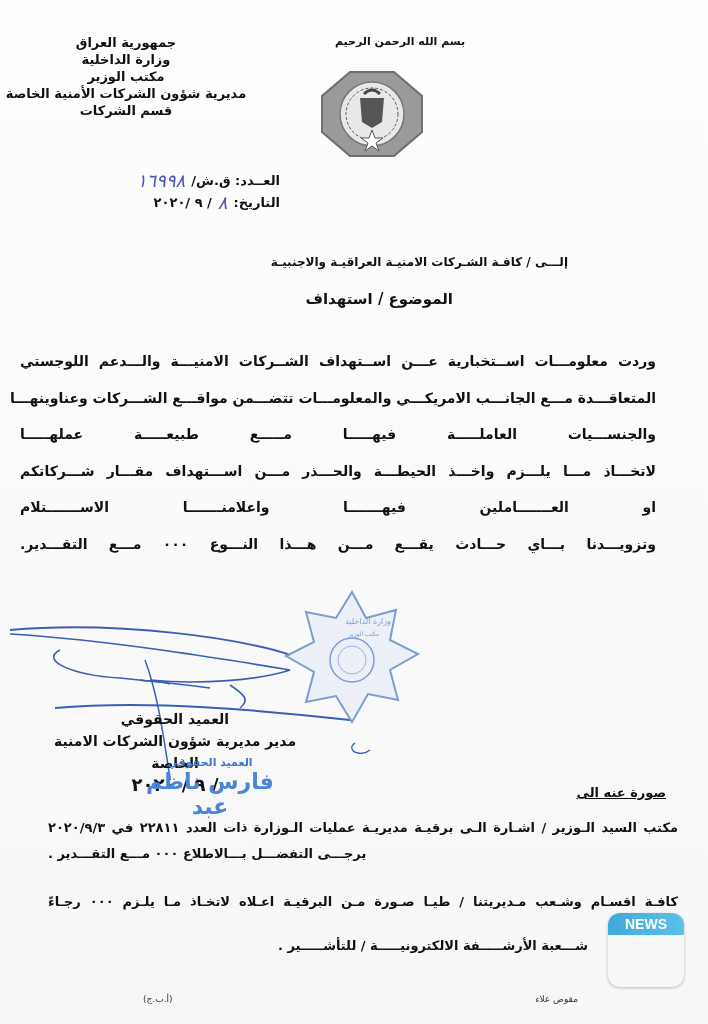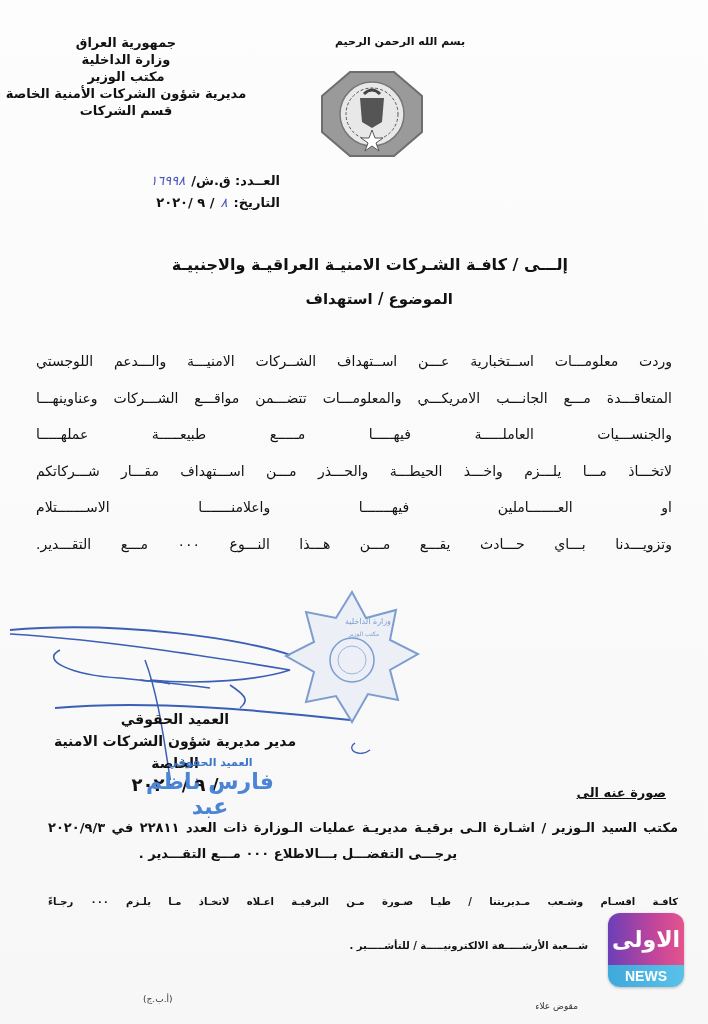--- a/index.html
+++ b/index.html
@@ -14,45 +14,45 @@
     .abs { position:absolute; }
 
     .basmala { left:330px; top:35px; width:140px; font-size:11px; font-weight:bold; text-align:center; }
     .hdr { right:432px; top:34px; width:300px; text-align:center; font-weight:bold; font-size:13px; line-height:17px; position:absolute; }
     .hdr div { white-space:nowrap; }
 
     .logo { left:320px; top:70px; width:104px; height:88px; }
 
     .ref { left:110px; top:170px; width:170px; font-size:13px; font-weight:bold; line-height:22px; }
     .ref-row { display:flex; direction:rtl; gap:6px; align-items:center; white-space:nowrap; }
-    .hand { color:#4a55b8; font-weight:normal; font-style:italic; font-size:13px; font-family:"DejaVu Serif", serif; }
+    .hand { color:#4a55b8; font-weight:normal; font-style:italic; font-size:18px; font-family:"DejaVu Serif", serif; }
 
-    .to { right:140px; top:255px; width:470px; font-size:16px; font-weight:bold; text-align:right; white-space:nowrap; }
+    .to { right:140px; top:255px; width:470px; font-size:12px; font-weight:bold; text-align:right; white-space:nowrap; }
     .subject { right:255px; top:290px; width:300px; font-size:15px; font-weight:bold; text-align:right; white-space:nowrap; }
     .subject .u { }
 
-    .body-text { left:36px; top:343px; width:636px; font-size:14px; font-weight:normal; line-height:36.5px; text-align:justify; text-align-last:justify; }
+    .body-text { left:20px; top:343px; width:636px; font-size:14px; font-weight:bold; line-height:36.5px; text-align:justify; text-align-last:justify; }
     .body-text div { text-align:justify; text-align-last:justify; white-space:nowrap; }
 
     .sig-lines { left:0; top:600px; width:450px; height:180px; }
     .stamp2 { left:282px; top:588px; width:140px; height:140px; }
 
     .signer { left:30px; top:708px; width:290px; font-size:14px; font-weight:bold; text-align:center; line-height:22px; }
     .signer .date { font-size:18px; }
 
     .bluestamp { left:125px; top:756px; width:170px; text-align:center; color:#3b76c7; }
     .bluestamp .s1 { font-size:11px; font-weight:bold; color:#3b76c7; }
     .bluestamp .s2 { font-size:22px; font-weight:bold; color:#4a85d6; text-decoration-color:#7ab0ee; }
 
     .cc-title { right:42px; top:785px; font-size:13px; font-weight:bold; text-decoration:underline; white-space:nowrap; }
     .cc1 { left:48px; top:815px; width:630px; font-size:13px; font-weight:bold; line-height:26px; }
     .cc1 div { white-space:nowrap; }
     .cc1 .l1 { text-align:justify; text-align-last:justify; }
-    .cc1 .l2 { text-align:center; padding-right:130px; }
-    .cc2 { left:48px; top:880px; width:630px; font-size:10px; font-weight:bold; line-height:44px; }
+    .cc1 .l2 { text-align:left; padding-right:130px; }
+    .cc2 { left:48px; top:880px; width:630px; font-size:13px; font-weight:bold; line-height:44px; }
     .cc2 div { white-space:nowrap; }
     .cc2 .l1 { text-align:justify; text-align-last:justify; }
     .cc2 .l2 { text-align:right; padding-right:90px; }
 
     .footer { left:0; top:994px; width:708px; font-size:9px; color:#333; }
     .footer span { position:absolute; white-space:nowrap; }
 
     .news { left:608px; top:913px; width:76px; height:74px; border-radius:12px; overflow:hidden; box-shadow:0 1px 3px rgba(0,0,0,.25); }
     .news .top { height:52px; background:linear-gradient(90deg,#6b3fb8 0%,#c0459b 60%,#e6538d 100%); display:flex; align-items:center; justify-content:center; color:#fff; font-weight:bold; font-size:22px; }
     .news .bot { height:22px; background:linear-gradient(90deg,#3fa9dc,#5ac1e8); color:#fff; font-weight:bold; font-size:14px; text-align:center; line-height:22px; font-family:"Liberation Sans", sans-serif; }
@@ -151,23 +151,22 @@
     <div class="l1">مكتب السيد الـوزير / اشـارة الـى برقيـة مديريـة عمليات الـوزارة ذات العدد ٢٢٨١١ في ٢٠٢٠/٩/٣</div>
     <div class="l2">يرجـــى التفضـــل بـــالاطلاع ٠٠٠ مـــع التقـــدير .</div>
   </div>
 
   <div class="abs rtl cc2">
     <div class="l1">كافـة اقسـام وشـعب مـديريتنا / طيـا صـورة مـن البرقيـة اعـلاه لاتخـاذ مـا يلـزم ٠٠٠ رجـاءً</div>
     <div class="l2">شـــعبة الأرشـــــفة الالكترونيـــــة / للتأشـــــير .</div>
   </div>
 
   <div class="abs footer">
-    <span style="right:130px;margin-top:7px;" class="rtl">مقوض علاء</span>
+    <span style="right:130px;" class="rtl">مقوض علاء</span>
     <span style="left:300px;margin-top:32px;" class="rtl">٢٠٢٠/٠٩/٠٧ ١٠:٥٨:٥١ ص</span>
     <span style="left:95px;margin-left:48px;" class="rtl">(أ.ب.ج)</span>
   </div>
 
   <div class="abs news">
-    <div class="top">الاولى</div>
     <div class="bot">NEWS</div>
   </div>
 
 </div>
 
 </body></html>

